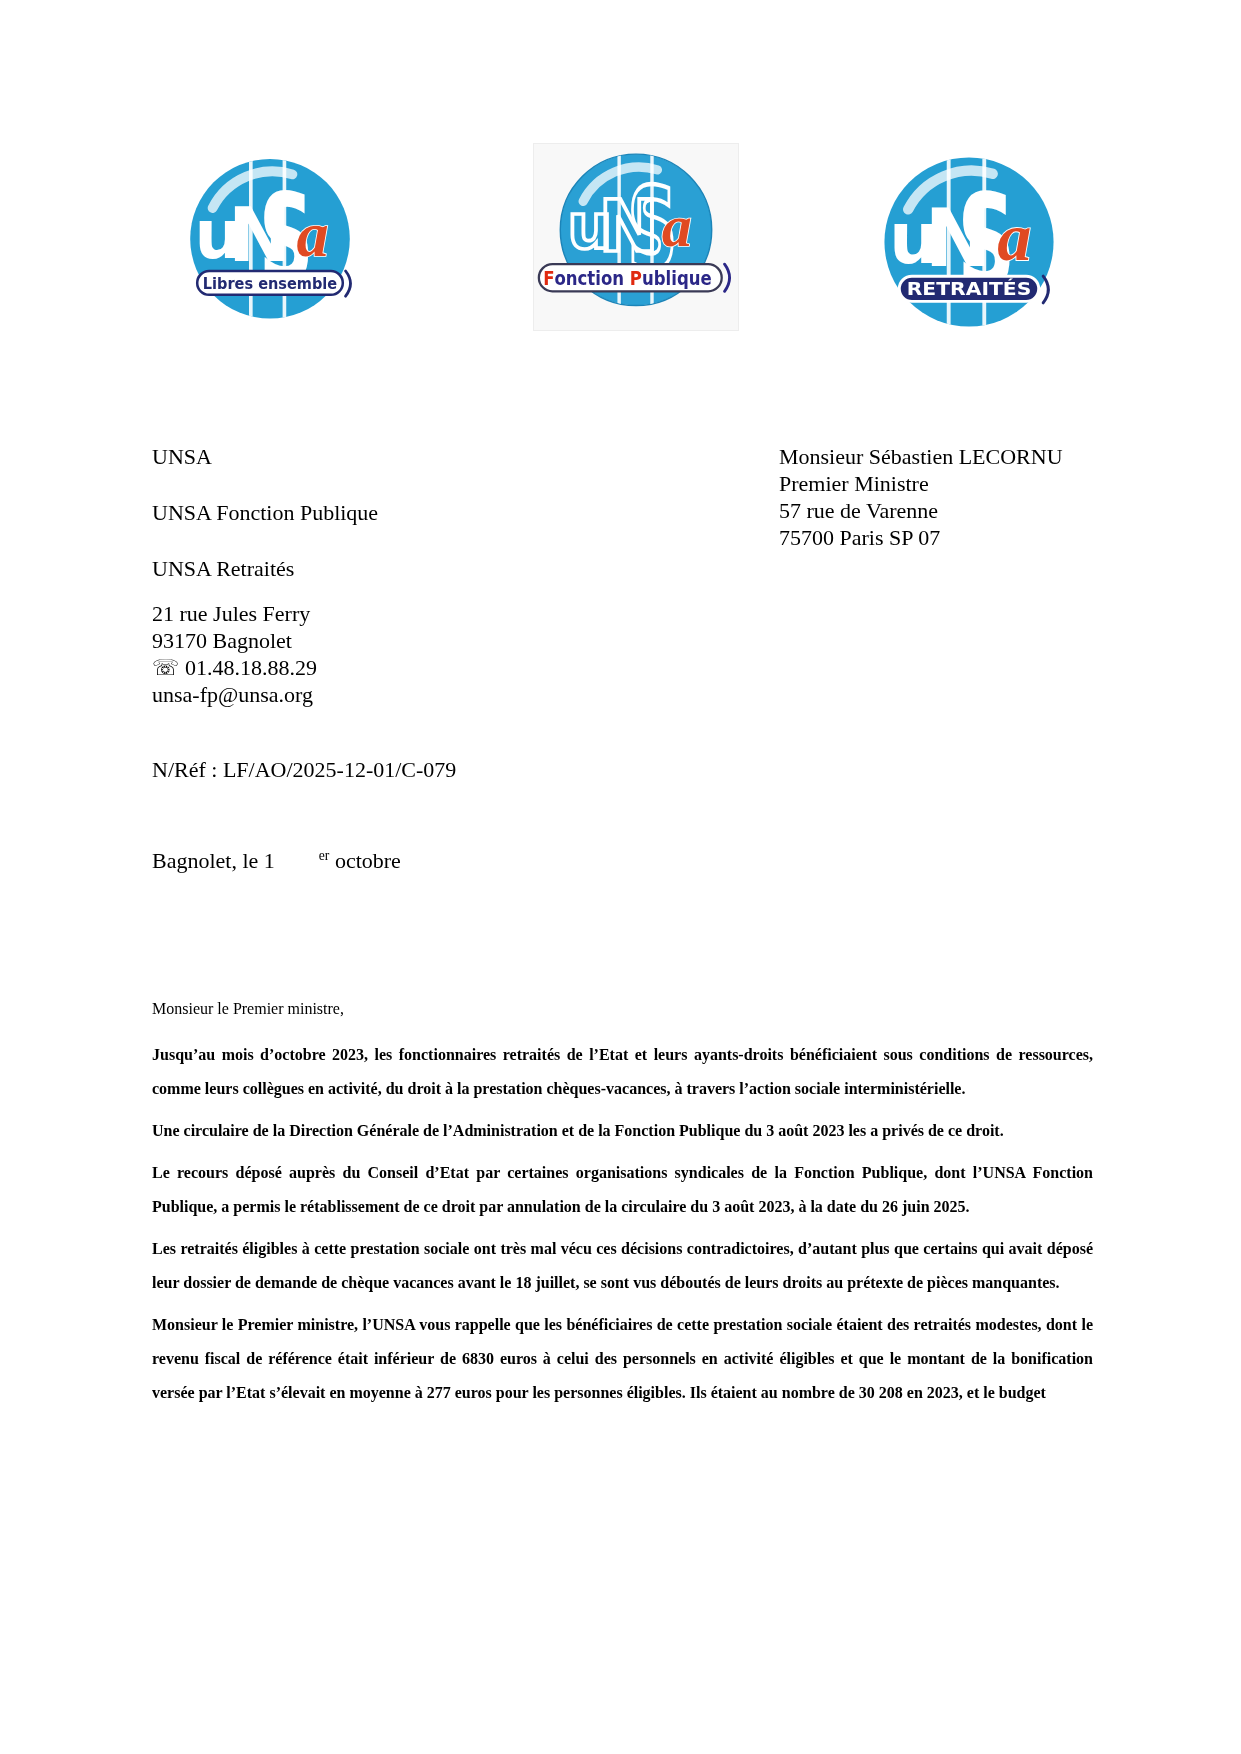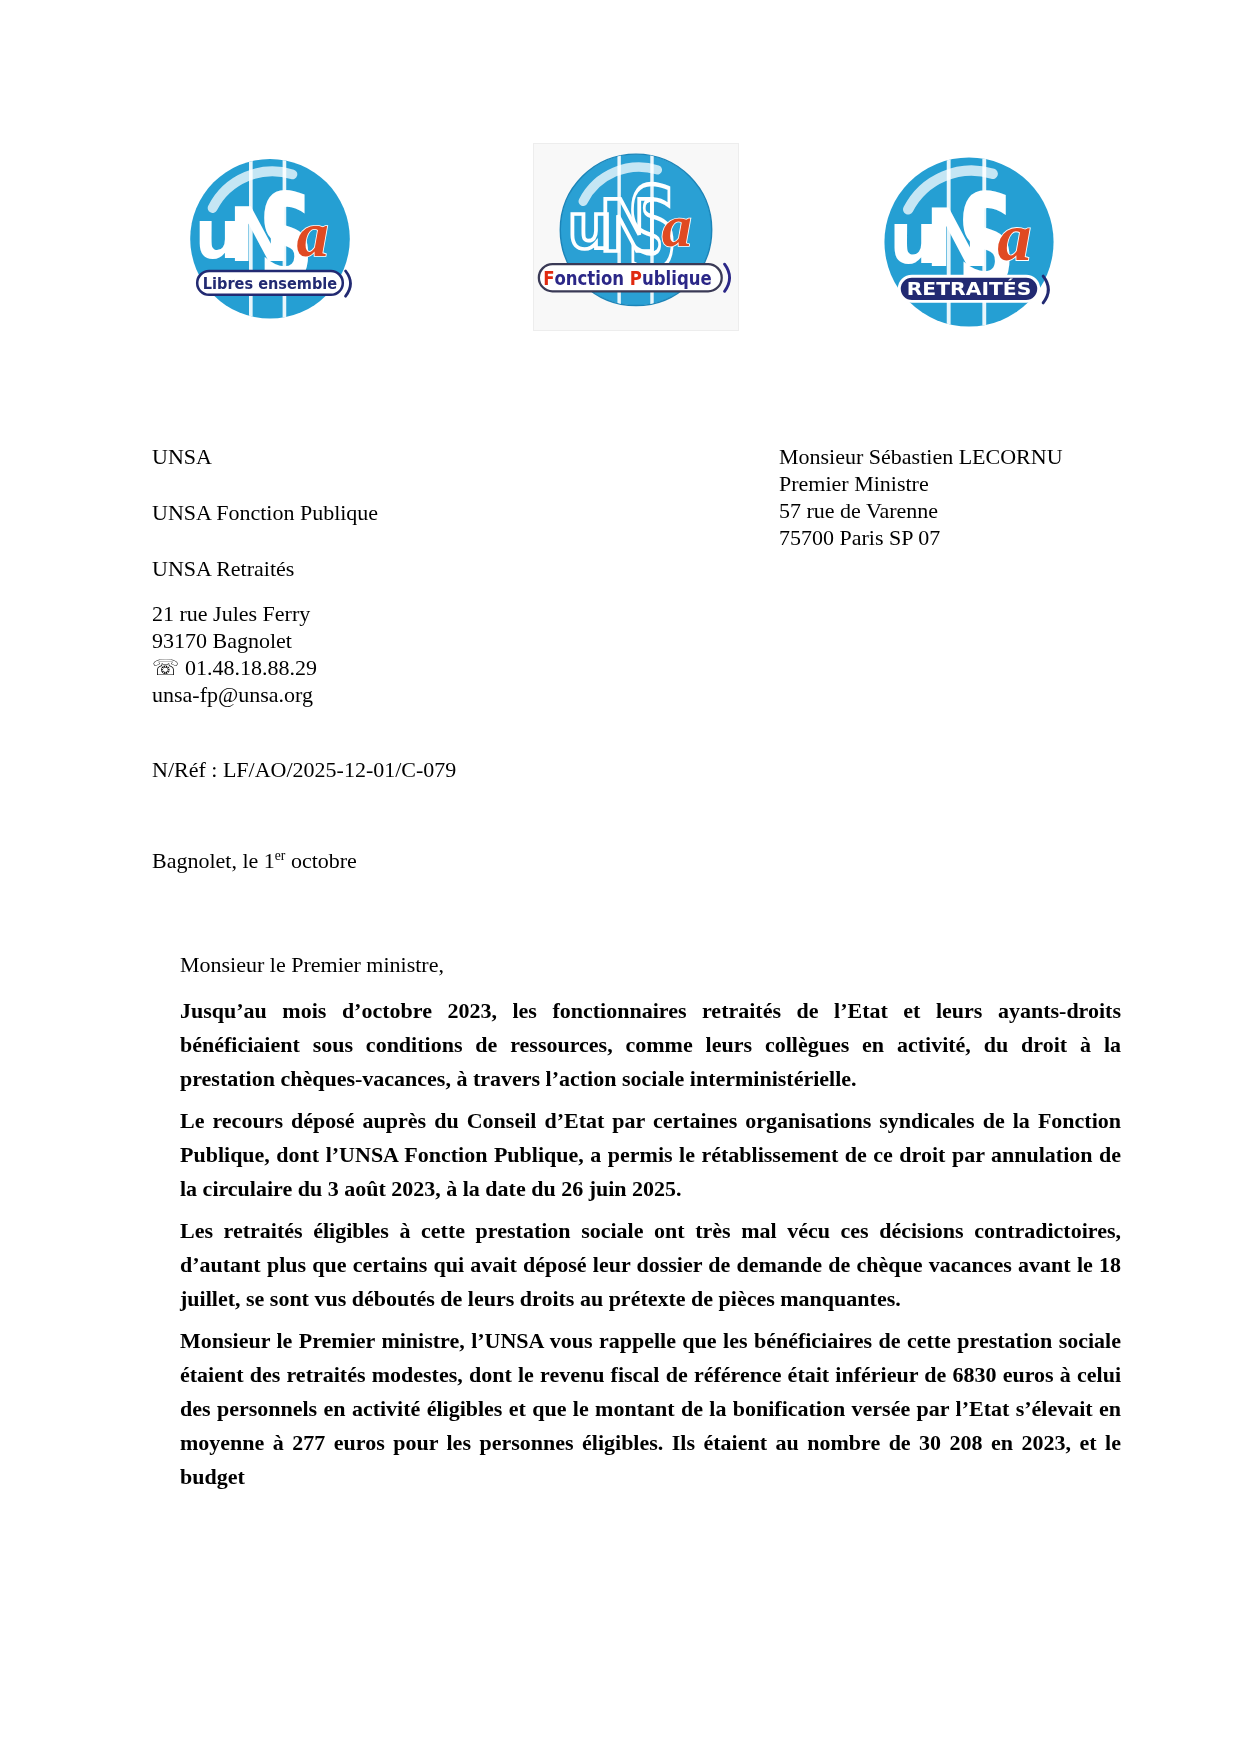--- a/index.html
+++ b/index.html
@@ -30,26 +30,26 @@
   
   .line { position: absolute; font-size: 22px; line-height: 26px; white-space: pre; }
   .sender-col    { left: 152px; }
   .recipient-col { left: 779px; }
   .phone-glyph { font-family: "DejaVu Sans", sans-serif; font-size: 22px; }
 
   
   .ref-line  { position: absolute; left: 152px; top: 757px; font-size: 22px; }
   .ref-label { text-underline-offset: 3px; }
   .date-line { position: absolute; left: 152px; top: 848px; font-size: 22px; }
-  .date-line sup { vertical-align: super; font-size: 0.62em; line-height: 0; }
+  .date-line sup { vertical-align: super; font-size: 0.62em; line-height: 0; margin-left: 44px; }
 
   
   .body-block {
-    position: absolute; left: 152px; top: 948px; width: 941px;
-    font-size: 22px; line-height: 34px; text-align: justify; margin-left: 28px;
+    position: absolute; left: 152px; top: 992px; width: 941px;
+    font-size: 16px; line-height: 34px; text-align: justify;
   }
   .salutation { margin: 0 0 12px 0; text-align: left; }
   .paragraph  { margin: 0 0 8px 0; font-weight: bold; }
 </style>
 </head>
 <body>
 
 <div class="page">
 
   <svg class="logo logo-1" viewBox="0 0 120 130" xmlns="http://www.w3.org/2000/svg">
@@ -130,18 +130,19 @@
   <div class="line recipient-col" style="top:498px">57 rue de Varenne</div>
   <div class="line recipient-col" style="top:525px">75700 Paris SP 07</div>
 
   <div class="ref-line"><span class="ref-label">N/Réf</span><span> : </span><span>LF/AO/2025-12-01/C-079</span></div>
 
   <div class="date-line"><span>Bagnolet, le 1</span><sup>er</sup><span> octobre</span></div>
 
   <div class="body-block">
     <p class="salutation">Monsieur le Premier ministre,</p>
     <p class="paragraph">Jusqu’au mois d’octobre 2023, les fonctionnaires retraités de l’Etat et leurs ayants-droits bénéficiaient sous conditions de ressources, comme leurs collègues en activité, du droit à la prestation chèques-vacances, à travers l’action sociale interministérielle.</p>
+    <p class="paragraph">Une circulaire de la Direction Générale de l’Administration et de la Fonction Publique du 3 août 2023 les a privés de ce droit.</p>
     <p class="paragraph">Le recours déposé auprès du Conseil d’Etat par certaines organisations syndicales de la Fonction Publique, dont l’UNSA Fonction Publique, a permis le rétablissement de ce droit par annulation de la circulaire du 3 août 2023, à la date du 26 juin 2025.</p>
     <p class="paragraph">Les retraités éligibles à cette prestation sociale ont très mal vécu ces décisions contradictoires, d’autant plus que certains qui avait déposé leur dossier de demande de chèque vacances avant le 18 juillet, se sont vus déboutés de leurs droits au prétexte de pièces manquantes.</p>
     <p class="paragraph">Monsieur le Premier ministre, l’UNSA vous rappelle que les bénéficiaires de cette prestation sociale étaient des retraités modestes, dont le revenu fiscal de référence était inférieur de 6830 euros à celui des personnels en activité éligibles et que le montant de la bonification versée par l’Etat s’élevait en moyenne à 277 euros pour les personnes éligibles. Ils étaient au nombre de 30 208 en 2023, et le budget</p>
   </div>
 
 </div>
 
 </body></html>

